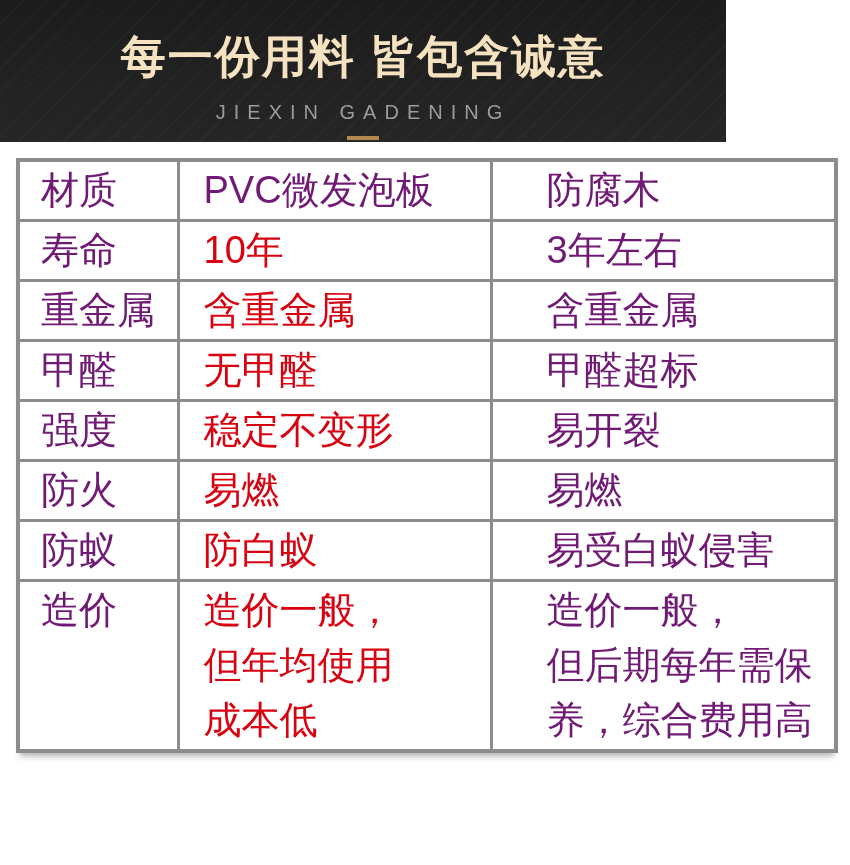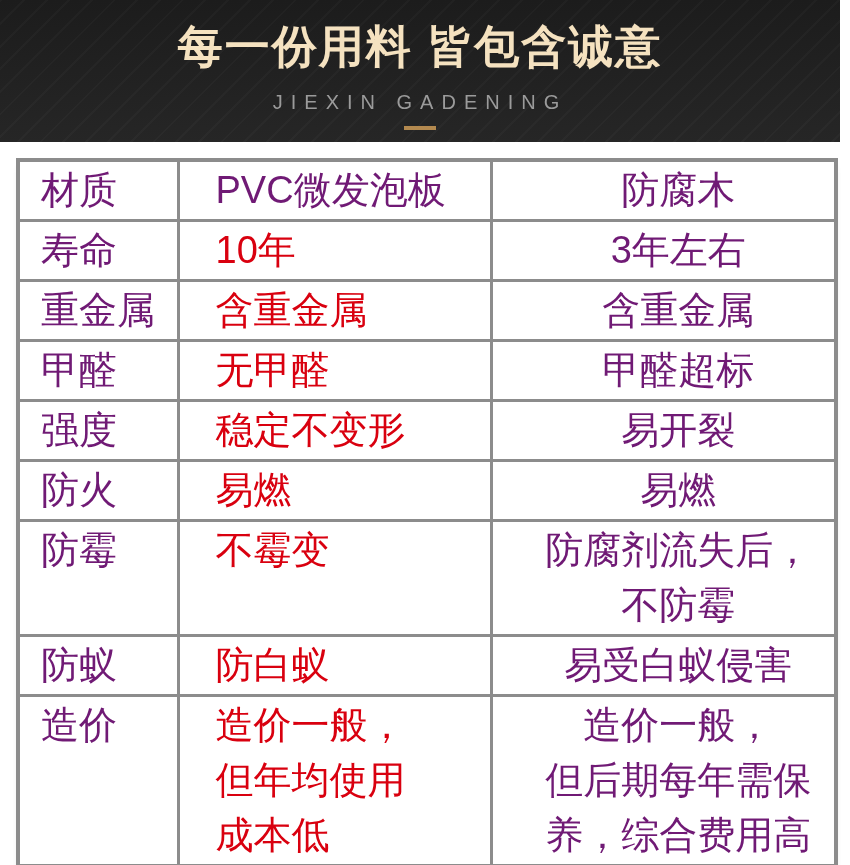--- a/index.html
+++ b/index.html
@@ -7,30 +7,30 @@
     padding: 0;
     background: #ffffff;
     width: 850px;
     height: 865px;
     font-family: "Liberation Sans", "DejaVu Sans", sans-serif;
     overflow: hidden;
   }
 
   
   .banner {
-    width: 840px;
+    width: 726px;
     height: 142px;
     background:
       repeating-linear-gradient(135deg,
         rgba(255,255,255,0.025) 0px, rgba(255,255,255,0.025) 2px,
         rgba(0,0,0,0) 2px, rgba(0,0,0,0) 16px),
       linear-gradient(#1c1c1c, #262626);
     text-align: center;
     box-sizing: border-box;
-    padding-top: 22px;
+    padding-top: 32px;
   }
   .banner-title {
     font-size: 45px;
     line-height: 50px;
     font-weight: 600;
     letter-spacing: 2px;
     color: #f5e2c0;
   }
   .banner-subtitle {
     margin-top: 19px;
@@ -63,22 +63,22 @@
     white-space: pre-line;
     padding: 1px 4px 1px 0;
     box-sizing: border-box;
     overflow: hidden;
   }
   .cmp-table { border: 4px solid #8c8c8c; }
   .col-label { width: 160px; }
   .col-pvc   { width: 313px; }
   .col-wood  { width: 345px; }
   td.cell-label { padding-left: 21px; }
-  td.cell-pvc   { padding-left: 36px; margin-left: 42px; }
-  td.cell-wood  { padding-left: 34px; text-align: center; }
+  td.cell-pvc   { padding-left: 24px; margin-left: 42px; }
+  td.cell-wood  { padding-left: 54px; }
   td.cell-pvc.hl {
     color: #d9000f;
     font-weight: normal;
   }
 </style>
 </head>
 <body>
 
 <div class="banner">
   <div class="banner-title">每一份用料 皆包含诚意</div>
@@ -117,26 +117,20 @@
         <td class="cell-label">强度</td>
         <td class="cell-pvc hl">稳定不变形</td>
         <td class="cell-wood">易开裂</td>
       </tr>
       <tr>
         <td class="cell-label">防火</td>
         <td class="cell-pvc hl">易燃</td>
         <td class="cell-wood">易燃</td>
       </tr>
       <tr>
-        <td class="cell-label">防霉</td>
-        <td class="cell-pvc hl">不霉变</td>
-        <td class="cell-wood">防腐剂流失后，
-不防霉</td>
-      </tr>
-      <tr>
         <td class="cell-label">防蚁</td>
         <td class="cell-pvc hl">防白蚁</td>
         <td class="cell-wood">易受白蚁侵害</td>
       </tr>
       <tr>
         <td class="cell-label">造价</td>
         <td class="cell-pvc hl">造价一般，
 但年均使用
 成本低</td>
         <td class="cell-wood">造价一般，

